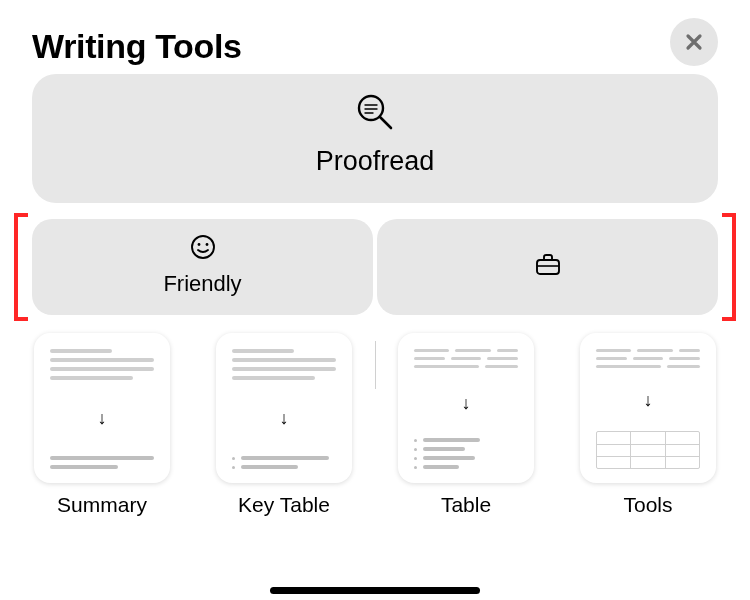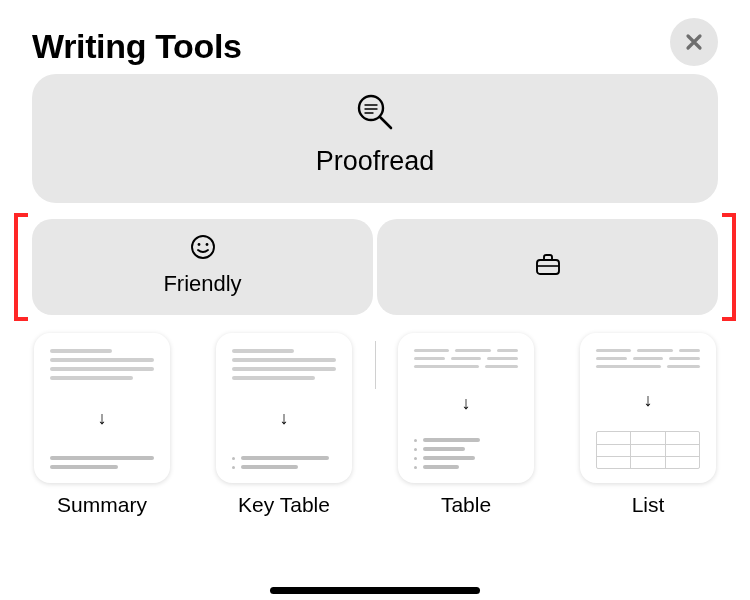--- a/index.html
+++ b/index.html
@@ -362,20 +362,20 @@
               <div class="tm-cell"></div>
               <div class="tm-cell"></div>
             </div>
           <div class="tm-row">
               <div class="tm-cell"></div>
               <div class="tm-cell"></div>
               <div class="tm-cell"></div>
             </div>
         </div>
       </div>
-      <div class="format-label">List</div>
+      <div class="format-label">Tools</div>
     </div>
 
   </div>
 
 </div>
 
 <div class="home-indicator"></div>
 
 </body></html>

